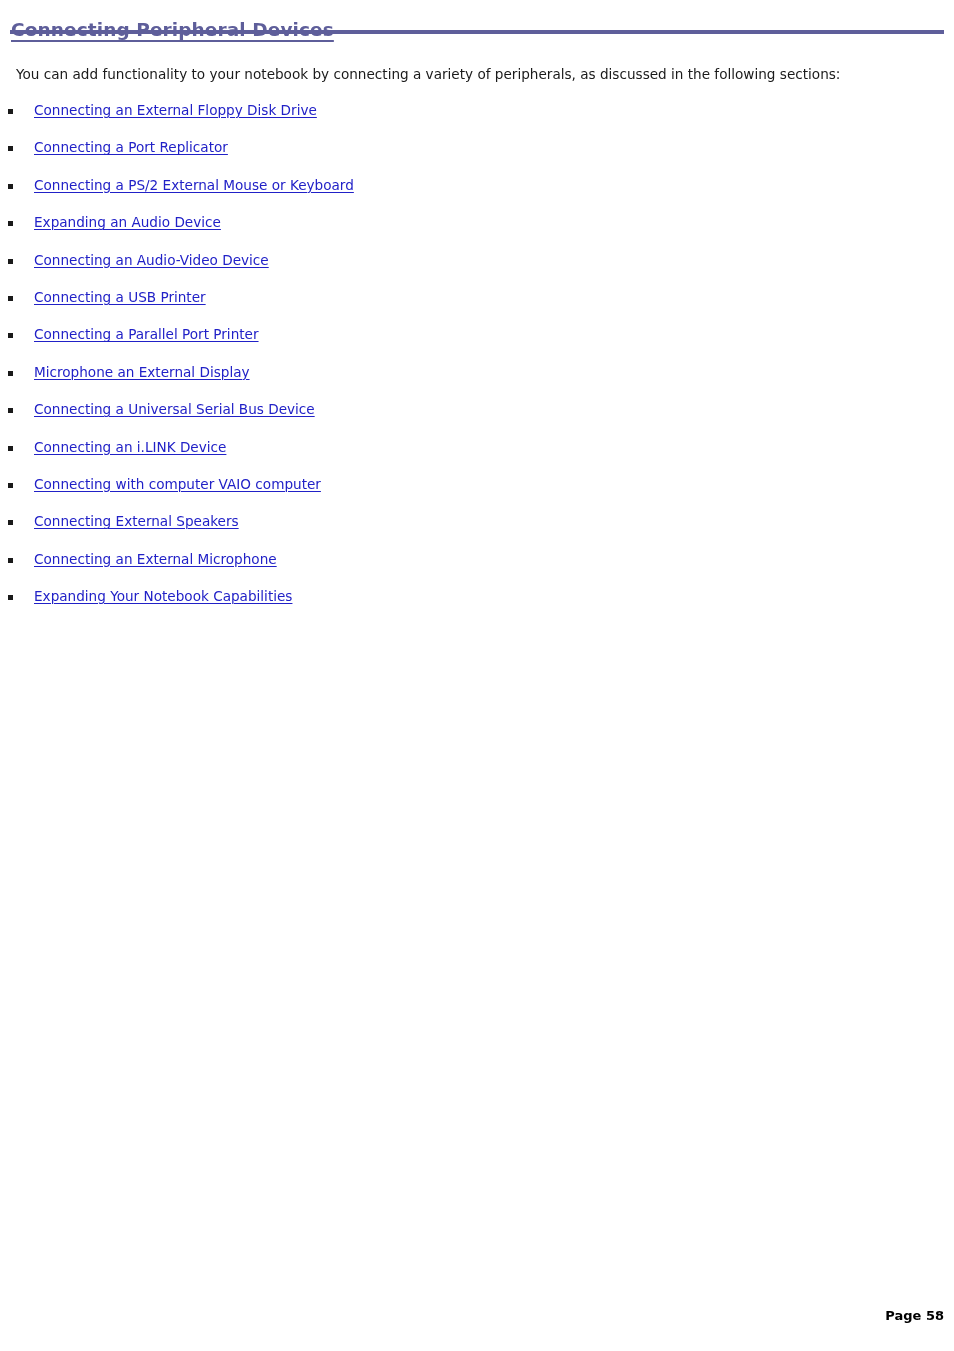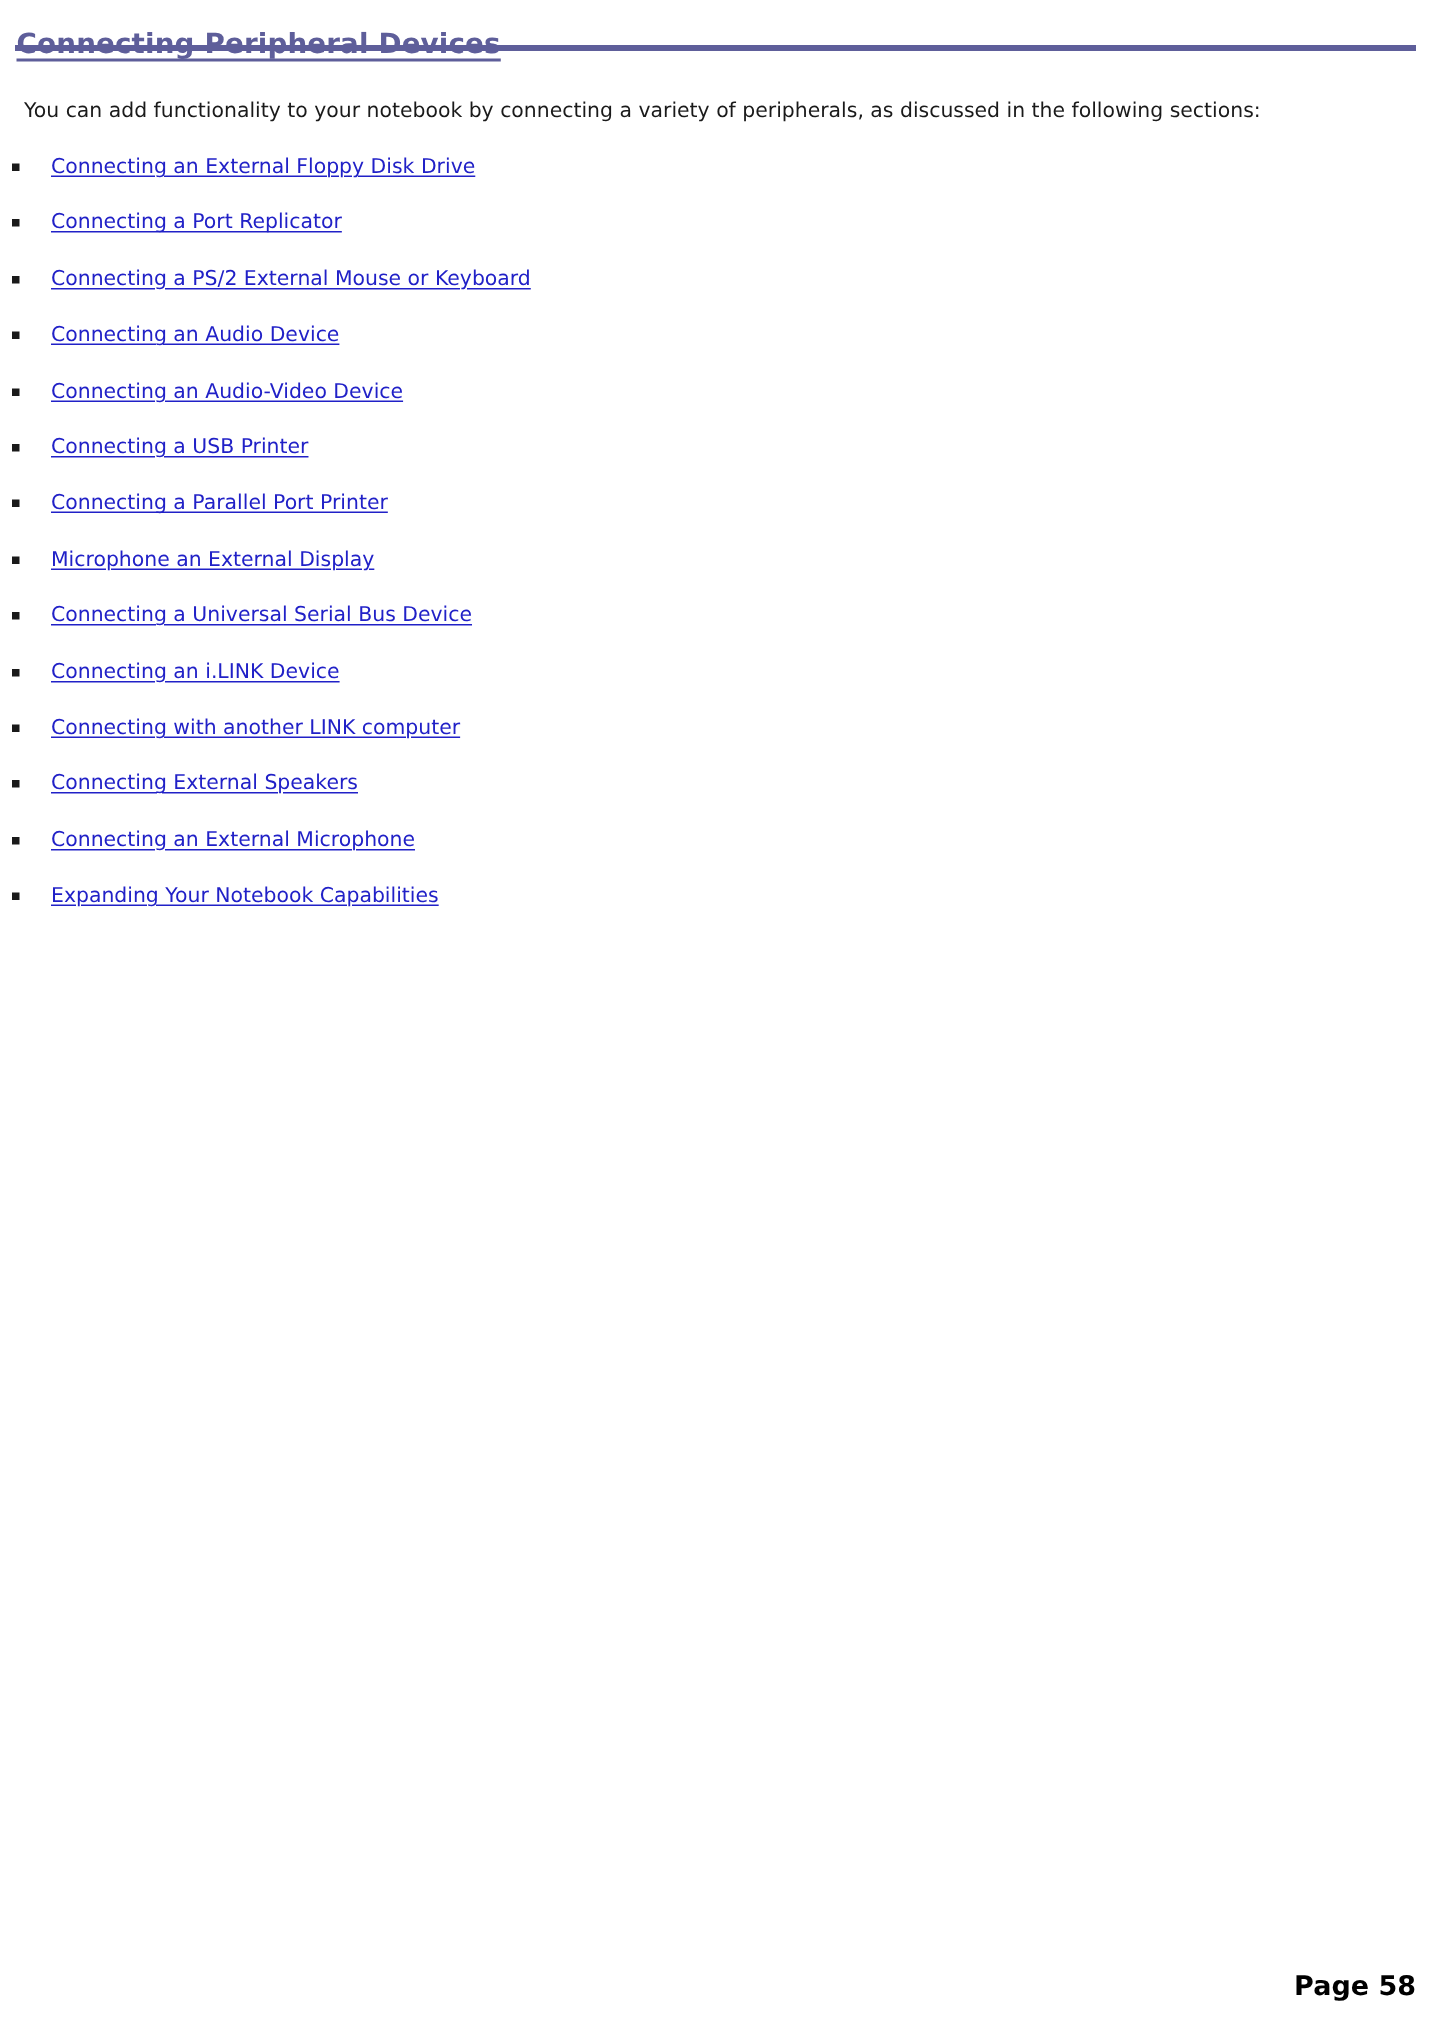--- a/index.html
+++ b/index.html
@@ -94,22 +94,22 @@
     text-decoration-thickness: 1px;
     text-underline-offset: 2px;
     cursor: pointer;
     white-space: nowrap;
   }
 
   
   .page-footer {
     position: absolute;
     right: 10px;
-    bottom: 16px;
-    font-size: 18px;
+    bottom: 28px;
+    font-size: 13px;
     font-weight: bold;
     color: #000000;
     white-space: nowrap;
   }
 </style>
 </head>
 <body>
 
 <div class="page">
 
@@ -127,21 +127,21 @@
     <li class="link-item">
       <span class="bullet-icon"></span>
       <a class="doc-link">Connecting a Port Replicator</a>
     </li>
     <li class="link-item">
       <span class="bullet-icon"></span>
       <a class="doc-link">Connecting a PS/2 External Mouse or Keyboard</a>
     </li>
     <li class="link-item">
       <span class="bullet-icon"></span>
-      <a class="doc-link">Connecting an Audio Device</a>
+      <a class="doc-link">Expanding an Audio Device</a>
     </li>
     <li class="link-item">
       <span class="bullet-icon"></span>
       <a class="doc-link">Connecting an Audio-Video Device</a>
     </li>
     <li class="link-item">
       <span class="bullet-icon"></span>
       <a class="doc-link">Connecting a USB Printer</a>
     </li>
     <li class="link-item">
@@ -155,21 +155,21 @@
     <li class="link-item">
       <span class="bullet-icon"></span>
       <a class="doc-link">Connecting a Universal Serial Bus Device</a>
     </li>
     <li class="link-item">
       <span class="bullet-icon"></span>
       <a class="doc-link">Connecting an i.LINK Device</a>
     </li>
     <li class="link-item">
       <span class="bullet-icon"></span>
-      <a class="doc-link">Connecting with another LINK computer</a>
+      <a class="doc-link">Connecting with computer VAIO computer</a>
     </li>
     <li class="link-item">
       <span class="bullet-icon"></span>
       <a class="doc-link">Connecting External Speakers</a>
     </li>
     <li class="link-item">
       <span class="bullet-icon"></span>
       <a class="doc-link">Connecting an External Microphone</a>
     </li>
     <li class="link-item">

